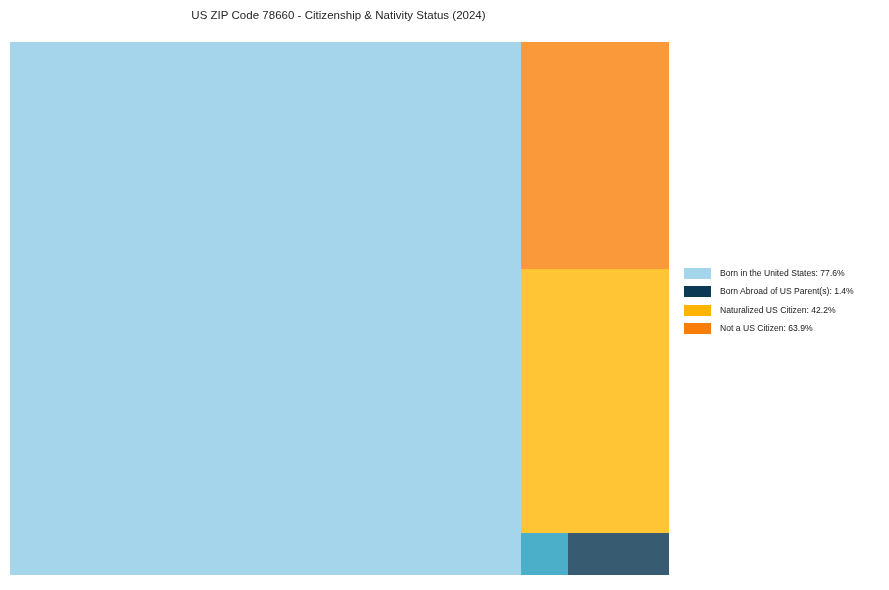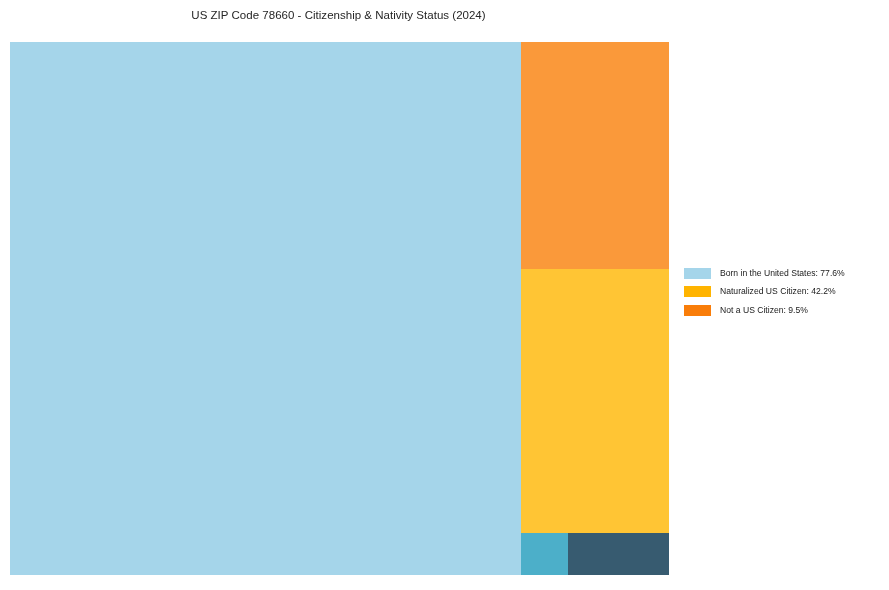--- a/index.html
+++ b/index.html
@@ -88,22 +88,26 @@
       <div class="tile" title="Born in Puerto Rico / Islands: 0.6%" style="left: 511px; top: 491px; width: 47px; height: 42px; background: rgb(76, 175, 201);"></div>
       <div class="tile" title="Born Abroad of US Parent(s): 1.4%" style="left: 558px; top: 491px; width: 101px; height: 42px; background: rgb(55, 91, 112);"></div>
     </div>
 
   <div id="legend">
       <div class="legend-row">
         <span class="legend-swatch" style="background: rgb(165, 213, 234);"></span>
         <span class="legend-label">Born in the United States: 77.6%</span>
       </div>
       <div class="legend-row">
+        <span class="legend-swatch" style="background: rgb(11, 58, 84);"></span>
+        <span class="legend-label">Born Abroad of US Parent(s): 1.4%</span>
+      </div>
+      <div class="legend-row">
         <span class="legend-swatch" style="background: rgb(255, 180, 0);"></span>
         <span class="legend-label">Naturalized US Citizen: 42.2%</span>
       </div>
       <div class="legend-row">
         <span class="legend-swatch" style="background: rgb(249, 125, 9);"></span>
-        <span class="legend-label">Not a US Citizen: 9.5%</span>
+        <span class="legend-label">Not a US Citizen: 63.9%</span>
       </div>
     </div>
 
 </div>
 
 </body></html>

